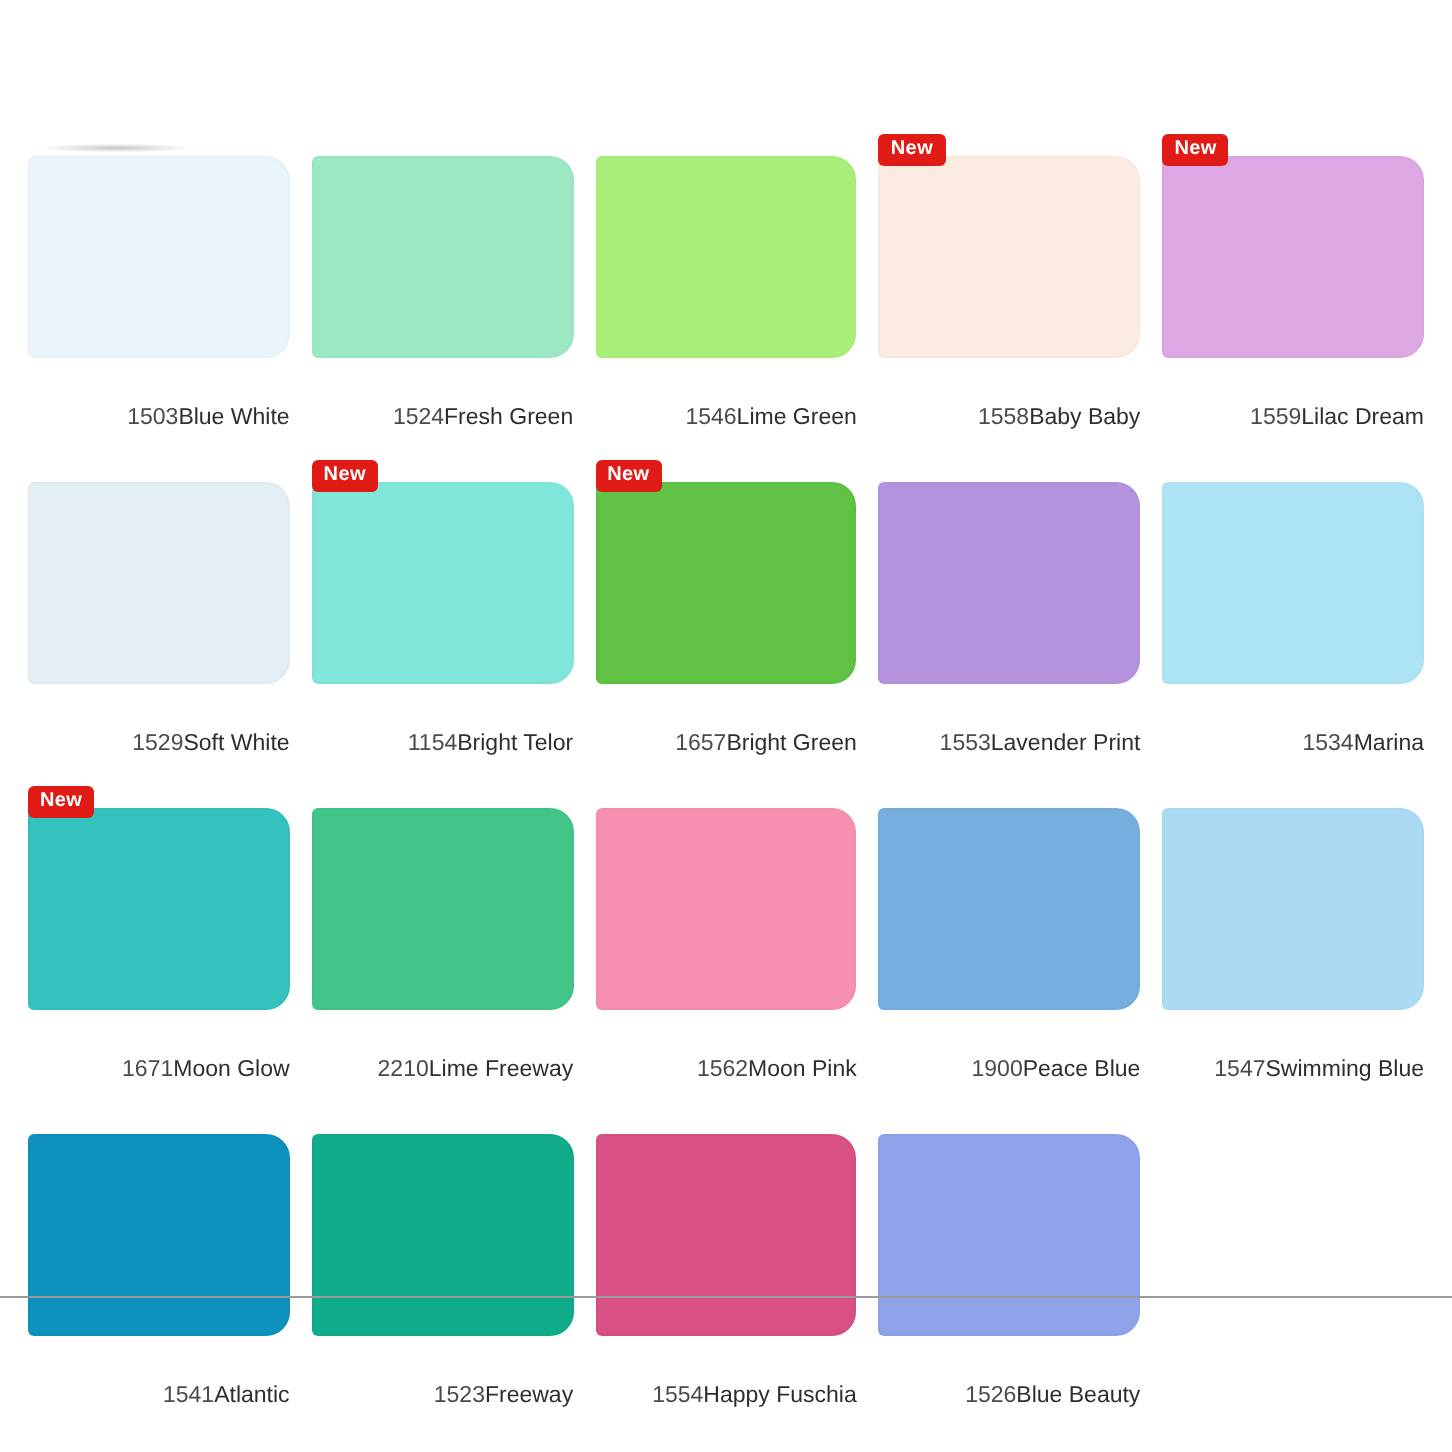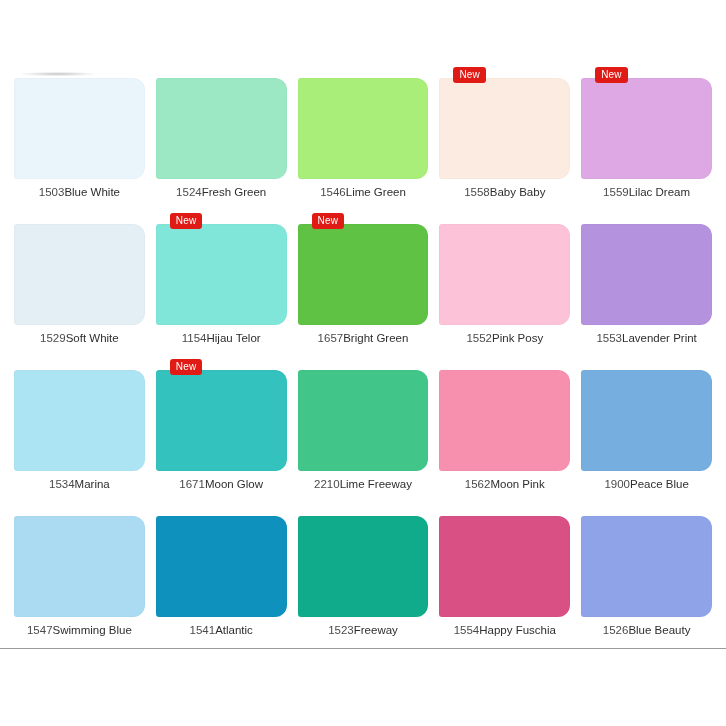--- a/index.html
+++ b/index.html
@@ -36,45 +36,45 @@
     row-gap: 0px;
   }
   .cell {
     position: relative;
     padding-top: 14px;
     box-sizing: border-box;
   }
   .badge {
     position: absolute;
     top: 3px;
-    left: 14px;
+    left: 0px;
     background: #E01B16;
     color: #ffffff;
     font-size: 10px;
-    font-weight: normal;
+    font-weight: bold;
     line-height: 1;
     padding: 3px 6px 3px 6px;
     border-radius: 3px;
     letter-spacing: 0.2px;
     z-index: 2;
   }
   .chip {
     width: 100%;
     height: 101px;
     border-top-left-radius: 3px;
     border-bottom-left-radius: 3px;
     border-top-right-radius: 12px;
     border-bottom-right-radius: 12px;
     box-shadow: inset 0 0 0 1px rgba(0,0,0,0.015);
   }
   .meta {
     display: flex;
-    justify-content: center;
+    justify-content: flex-end;
     align-items: baseline;
-    margin-top: 7px;
+    margin-top: 24px;
     margin-bottom: 12px;
     font-size: 11.5px;
     color: #3b3b3b;
     white-space: nowrap;
   }
   .code { color: #4a4a4a; }
   .cname { color: #2e2e2e; text-align: right; }
   .rule {
     position: absolute;
     left: 0px;
@@ -133,39 +133,32 @@
         <div class="meta">
           <span class="code">1529</span>
           <span class="cname">Soft White</span>
         </div>
       </div>
       <div class="cell">
         <div class="badge" style="background: rgb(224, 27, 22);">New</div>
         <div class="chip" style="background: rgb(129, 230, 218);"></div>
         <div class="meta">
           <span class="code">1154</span>
-          <span class="cname">Hijau Telor</span>
+          <span class="cname">Bright Telor</span>
         </div>
       </div>
       <div class="cell">
         <div class="badge" style="background: rgb(224, 27, 22);">New</div>
         <div class="chip" style="background: rgb(95, 194, 68);"></div>
         <div class="meta">
           <span class="code">1657</span>
           <span class="cname">Bright Green</span>
         </div>
       </div>
       <div class="cell">
-        <div class="chip" style="background: rgb(251, 194, 216);"></div>
-        <div class="meta">
-          <span class="code">1552</span>
-          <span class="cname">Pink Posy</span>
-        </div>
-      </div>
-      <div class="cell">
         <div class="chip" style="background: rgb(180, 146, 222);"></div>
         <div class="meta">
           <span class="code">1553</span>
           <span class="cname">Lavender Print</span>
         </div>
       </div>
       <div class="cell">
         <div class="chip" style="background: rgb(173, 228, 243);"></div>
         <div class="meta">
           <span class="code">1534</span>

